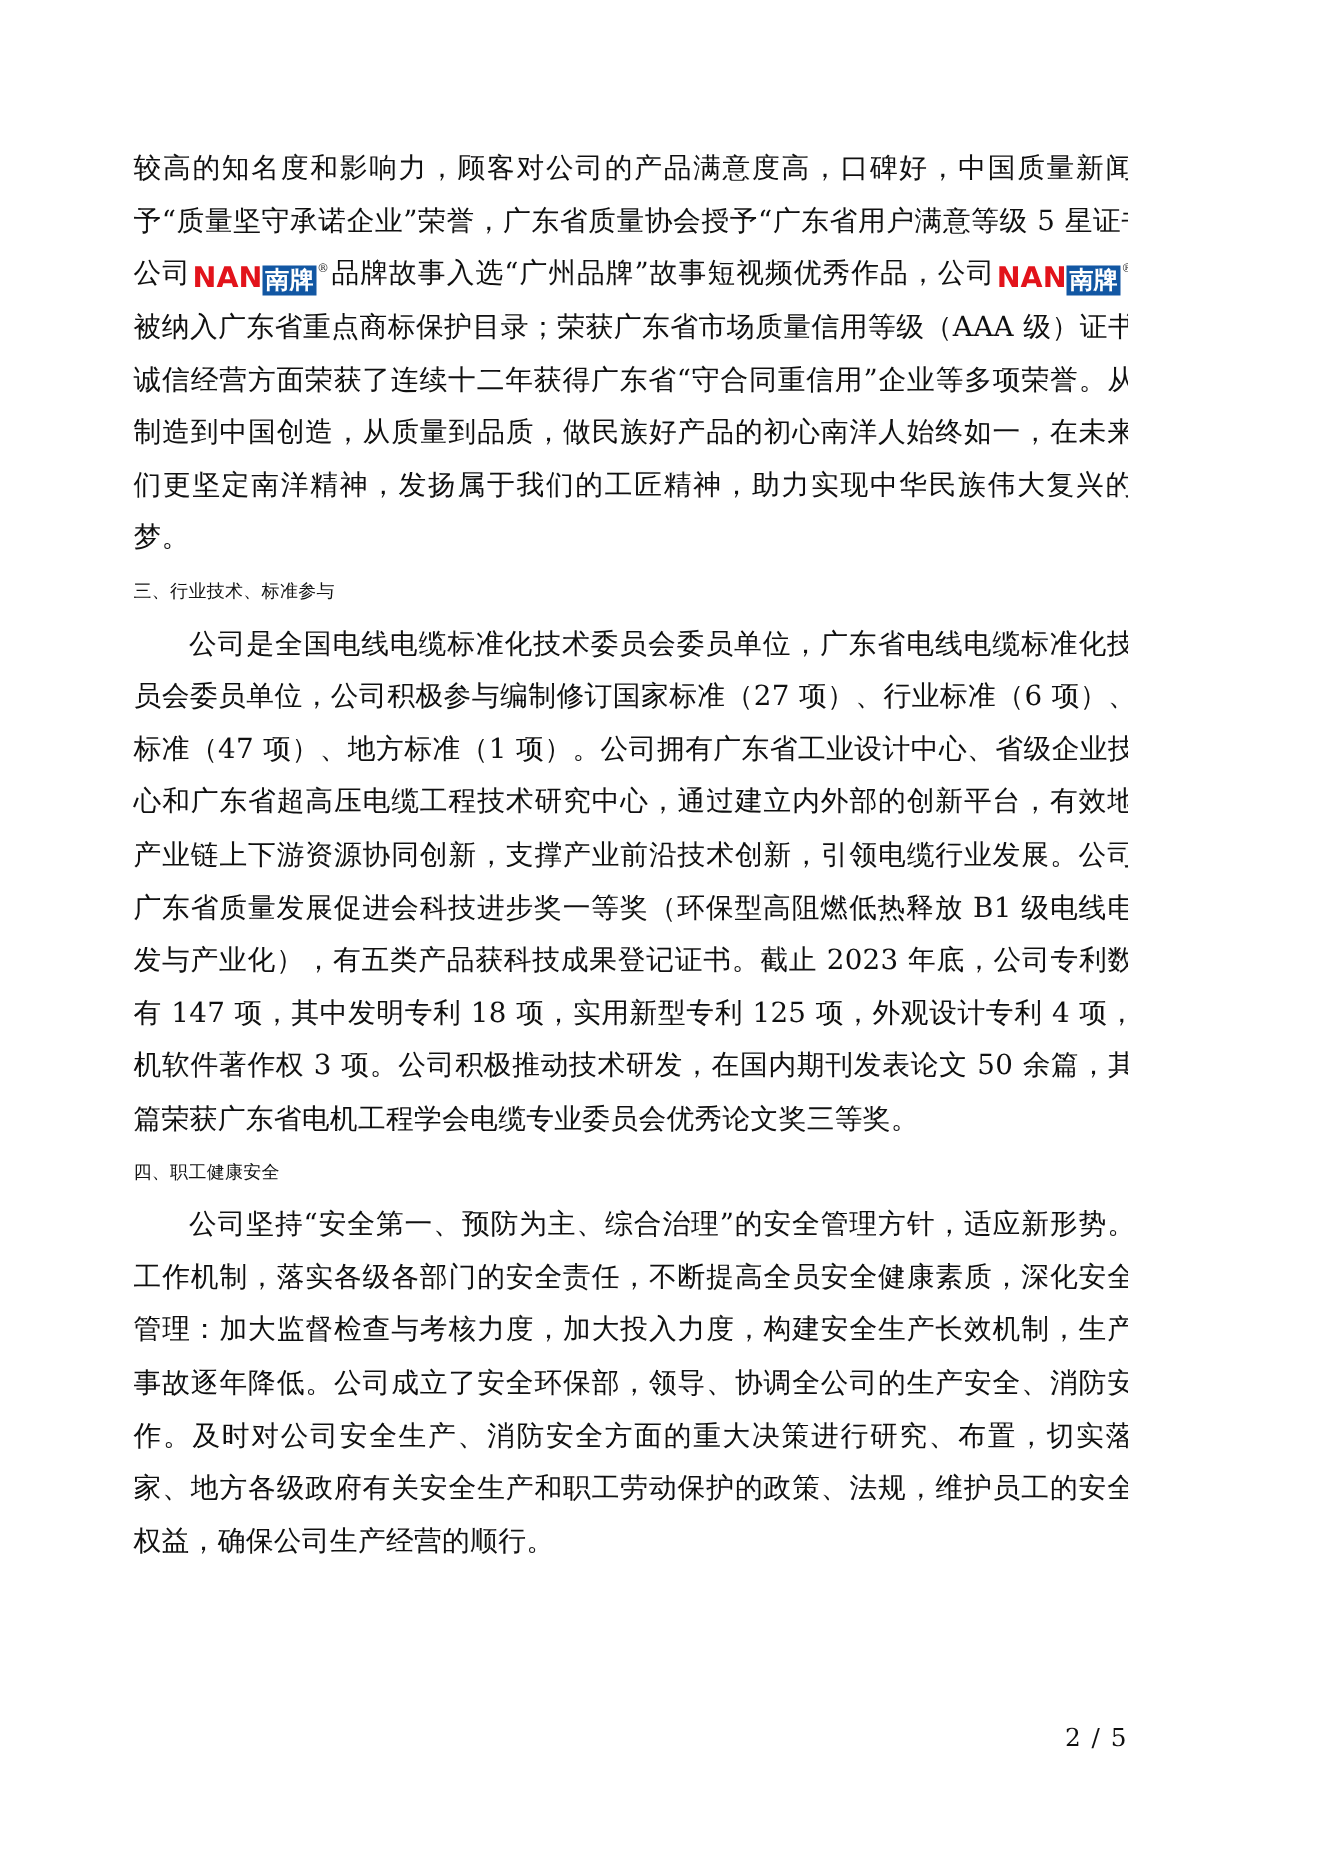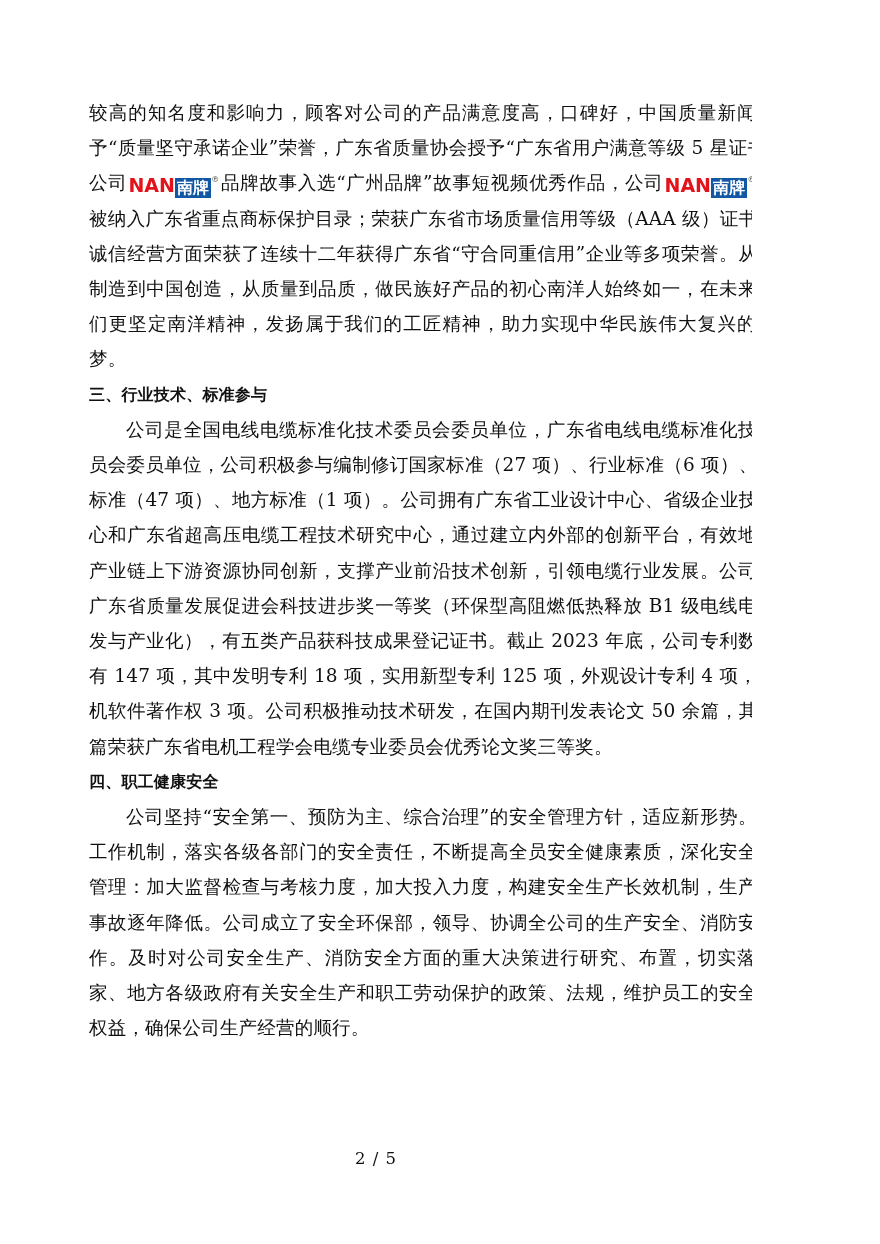--- a/index.html
+++ b/index.html
@@ -27,22 +27,22 @@
     letter-spacing: 0.2px;
   }
   .para {
     margin: 0;
   }
   .para.indent {
     text-indent: 2em;
   }
   h2.heading {
     margin: 0;
-    font-size: 16px;
-    font-weight: bold;
+    font-size: 12px;
+    font-weight: normal;
     line-height: 35.2px;
   }
   
   .brand-logo {
     display: inline-block;
     white-space: nowrap;
     line-height: 1;
     vertical-align: -2px;
     margin: 0 1px;
   }
@@ -69,21 +69,21 @@
     font-size: 8px;
     line-height: 1;
     vertical-align: 9px;
     color: #333333;
   }
   .footer {
     position: absolute;
     left: 0;
     right: 0;
     top: 1149px;
-    text-align: center;
+    text-align: right;
     font-size: 16.5px;
     letter-spacing: 1px;
     color: #101010;
   }
 </style>
 </head>
 <body>
 
 <div class="page">
   <div class="doc-body" id="doc-body">

